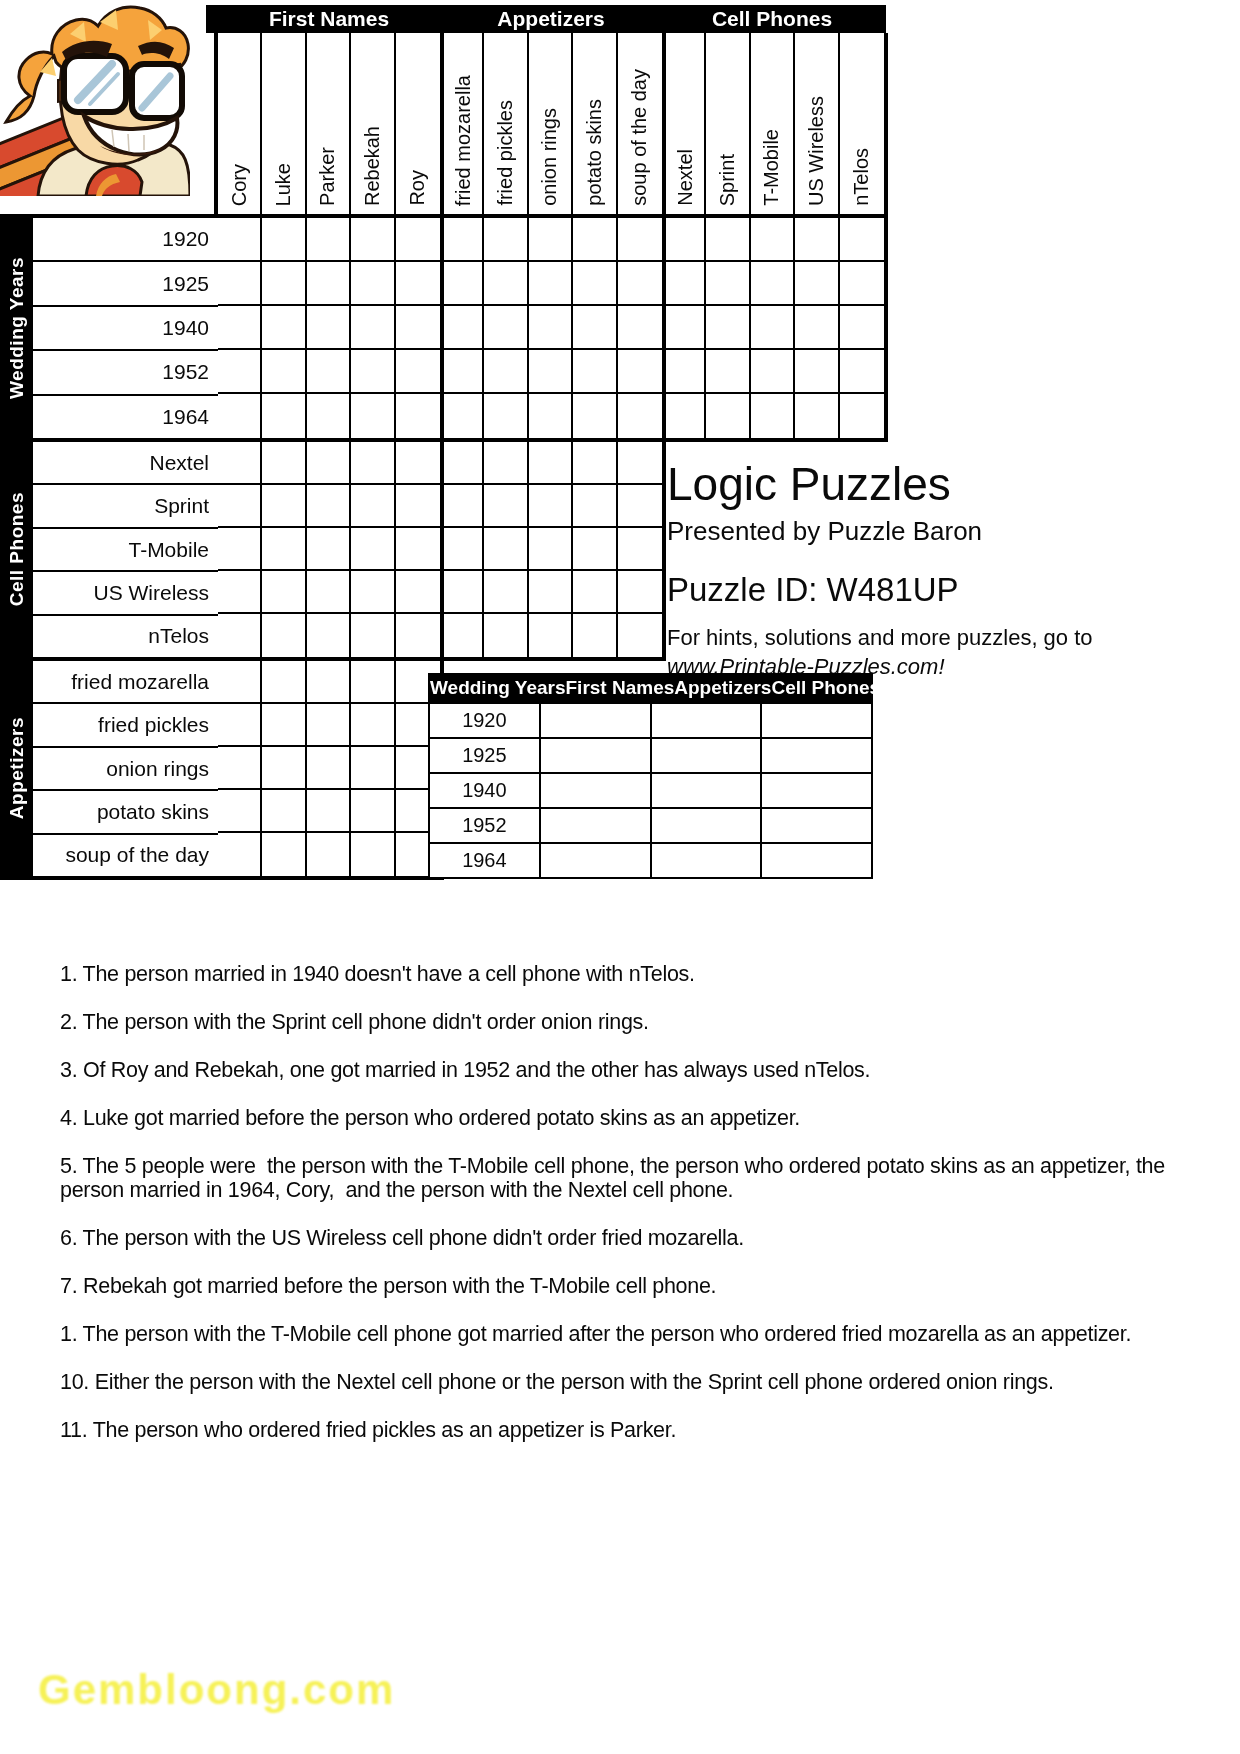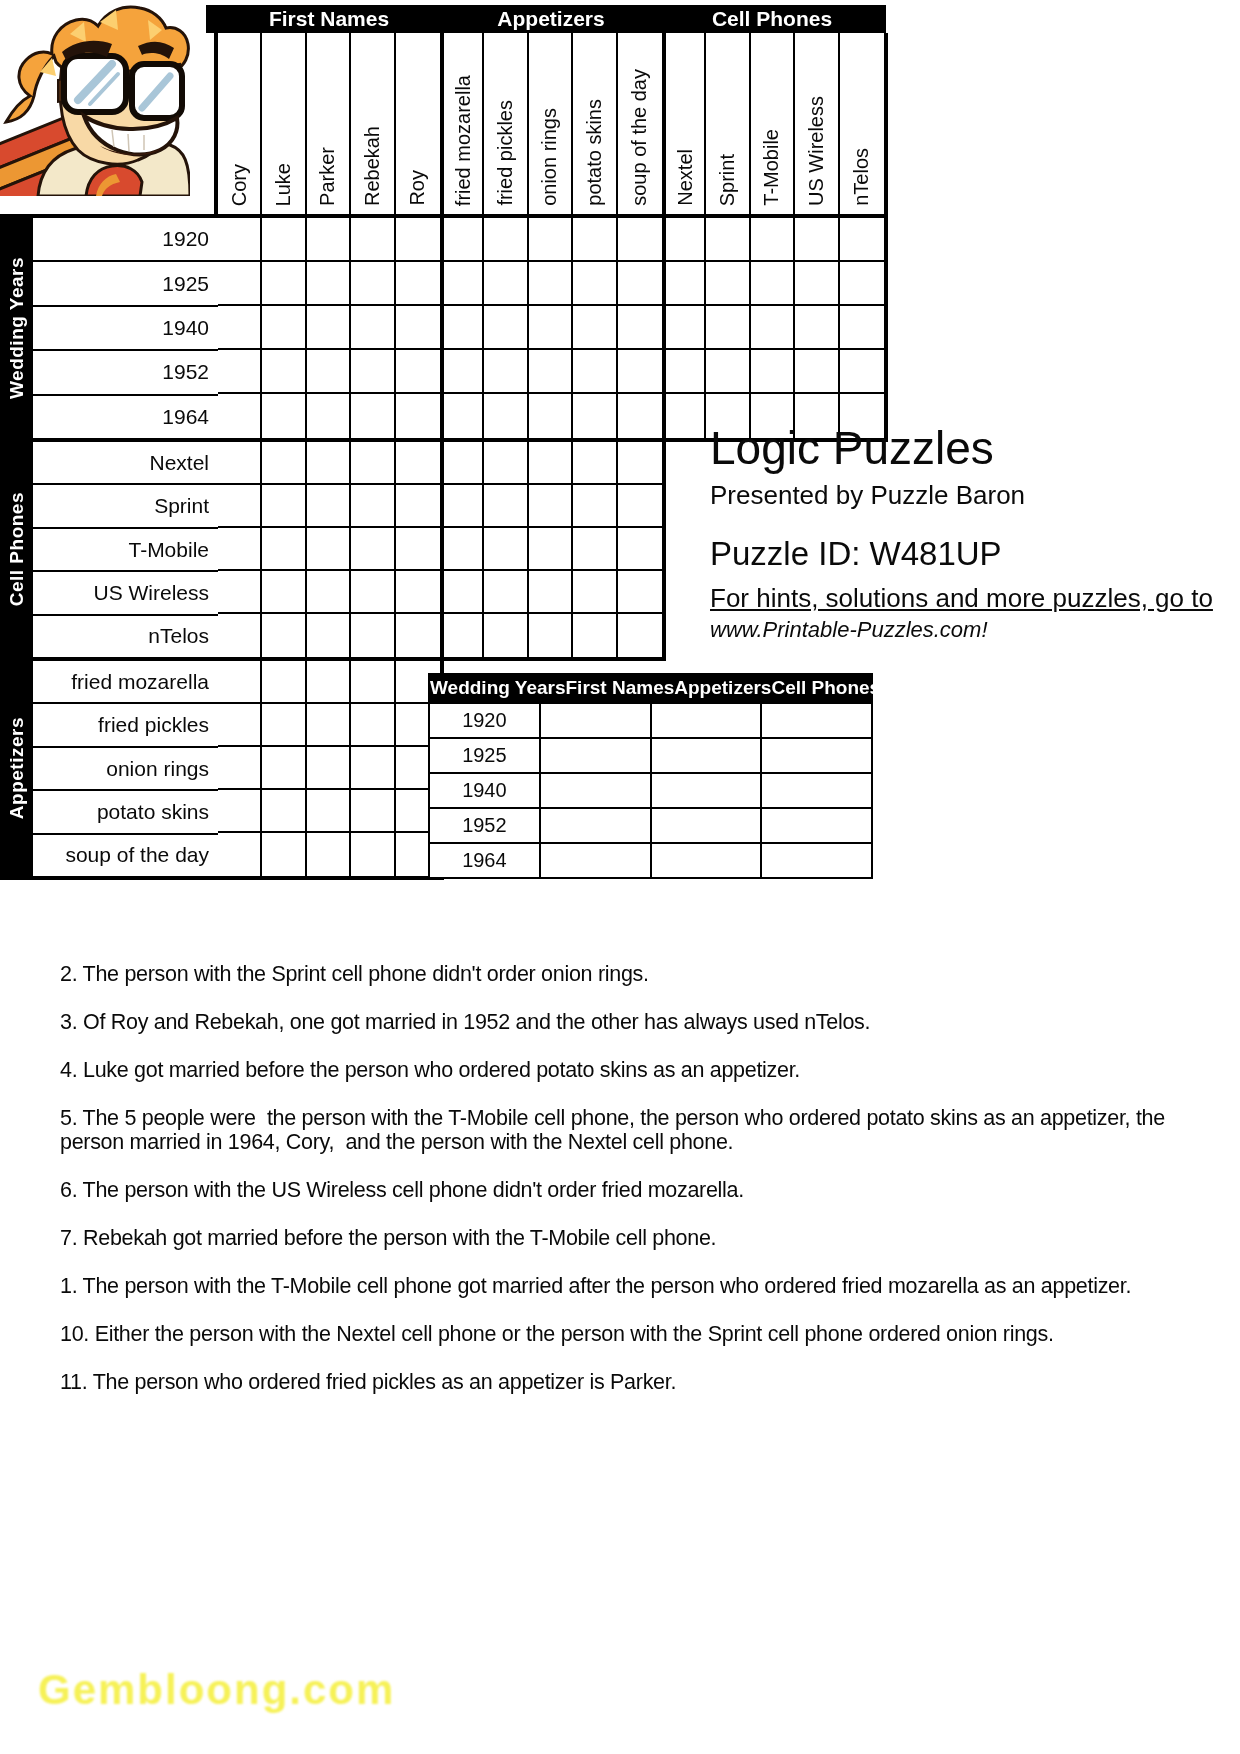--- a/index.html
+++ b/index.html
@@ -39,25 +39,25 @@
   #rb-2 { top:657px; height:223px; }
   .strip { width:33px; background:#000; color:#fff; display:flex; align-items:center; justify-content:center; }
   .strip span { writing-mode:vertical-rl; transform:rotate(180deg); font-weight:bold;
                 font-size:19px; letter-spacing:.5px; white-space:nowrap; }
   .row-labels { flex:1; display:flex; flex-direction:column; }
   .row-label { flex:1; border-bottom:2px solid #000; display:flex; align-items:center;
                justify-content:flex-end; padding-right:9px; font-size:21px; }
   .row-label.last { border-bottom:none; }
 
   
-  #info { left:667px; top:424px; width:560px;padding-left:43px; }
+  #info { left:667px; top:460px; width:560px; }
   .info-title { font-size:46px; line-height:1.08; }
   .info-sub   { font-size:26px; margin-top:6px; }
   .info-id    { font-size:33px; margin-top:24px; }
-  .info-h1    { font-size:26px; margin-top:10px;text-decoration:underline; }
+  .info-h1    { font-size:22px; margin-top:16px; }
   .info-h2    { font-size:22px; margin-top:3px;font-style:italic; }
 
   
   #atable { left:428px; top:673px; width:445px; border:2px solid #000; border-top:none; background:#fff; }
   .at-head { display:flex; background:#000; height:29px; }
   .at-hcell { flex:1; color:#fff; font-weight:bold; font-size:19px; display:flex;
               align-items:center; justify-content:center; white-space:nowrap; }
   .at-row { display:flex; height:35px; border-top:2px solid #000; }
   .at-cell { flex:1; border-left:2px solid #000; display:flex; align-items:center;
              justify-content:center; font-size:20px; }
@@ -416,20 +416,21 @@
       <div class="at-row">
         <div class="at-cell">1964</div>
         <div class="at-cell"></div>
         <div class="at-cell"></div>
         <div class="at-cell"></div>
       </div>
     </div>
 </div>
 
 <div class="abs" id="clues">
+    <p class="clue">1. The person married in 1940 doesn't have a cell phone with nTelos.</p>
     <p class="clue">2. The person with the Sprint cell phone didn't order onion rings.</p>
     <p class="clue">3. Of Roy and Rebekah, one got married in 1952 and the other has always used nTelos.</p>
     <p class="clue">4. Luke got married before the person who ordered potato skins as an appetizer.</p>
     <p class="clue">5. The 5 people were  the person with the T-Mobile cell phone, the person who ordered potato skins as an appetizer, the person married in 1964, Cory,  and the person with the Nextel cell phone.</p>
     <p class="clue">6. The person with the US Wireless cell phone didn't order fried mozarella.</p>
     <p class="clue">7. Rebekah got married before the person with the T-Mobile cell phone.</p>
     <p class="clue">1. The person with the T-Mobile cell phone got married after the person who ordered fried mozarella as an appetizer.</p>
     <p class="clue">10. Either the person with the Nextel cell phone or the person with the Sprint cell phone ordered onion rings.</p>
     <p class="clue">11. The person who ordered fried pickles as an appetizer is Parker.</p>
   </div>

